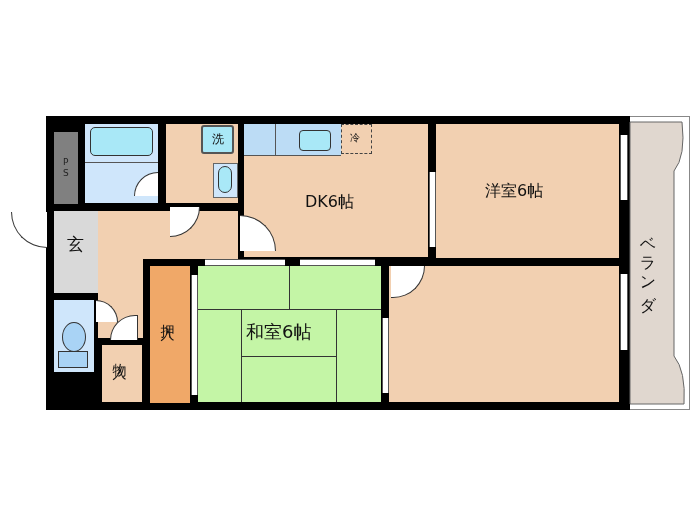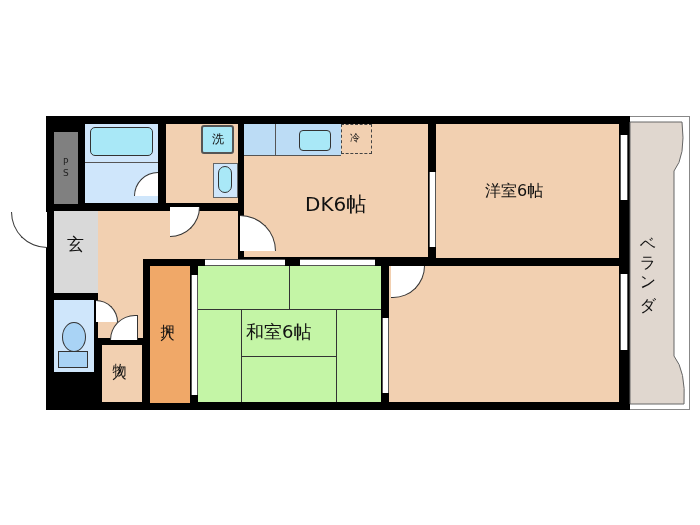--- a/index.html
+++ b/index.html
@@ -54,21 +54,21 @@
 
   <div class="abs floor-closet" style="left:150px;top:266px;width:40px;height:137px;"></div>
   <div class="label vlabel" style="left:161px;top:313px;font-size:14px;">押入</div>
 
   <div class="abs floor-wood" style="left:244px;top:124px;width:184px;height:133px;"></div>
   <div class="abs" style="left:244px;top:124px;width:97px;height:32px;background:#bcdcf5;border-bottom:1px solid #555;"></div>
   <div class="abs" style="left:275px;top:124px;width:1px;height:32px;background:#555;"></div>
   <div class="abs" style="left:299px;top:130px;width:32px;height:21px;background:#a9e8f7;border:1.5px solid #333;border-radius:4px;"></div>
   <div class="abs" style="left:341px;top:124px;width:31px;height:30px;border:1.5px dashed #444;"></div>
   <div class="label" style="left:350px;top:133px;font-size:10px;">冷</div>
-  <div class="label" style="left:305px;top:194px;font-size:20px;">DK6帖</div>
+  <div class="label" style="left:305px;top:194px;font-size:16px;">DK6帖</div>
 
   <div class="abs floor-wood" style="left:436px;top:124px;width:183px;height:134px;"></div>
   <div class="label" style="left:485px;top:183px;font-size:16px;">洋室6帖</div>
 
   <div class="abs floor-wood" style="left:389px;top:266px;width:230px;height:136px;"></div>
 
   <div class="abs floor-tatami" style="left:198px;top:266px;width:183px;height:136px;"></div>
   <div class="tatami-line" style="left:198px;top:309px;width:183px;height:1px;"></div>
   <div class="tatami-line" style="left:289px;top:266px;width:1px;height:43px;"></div>
   <div class="tatami-line" style="left:241px;top:309px;width:1px;height:93px;"></div>

